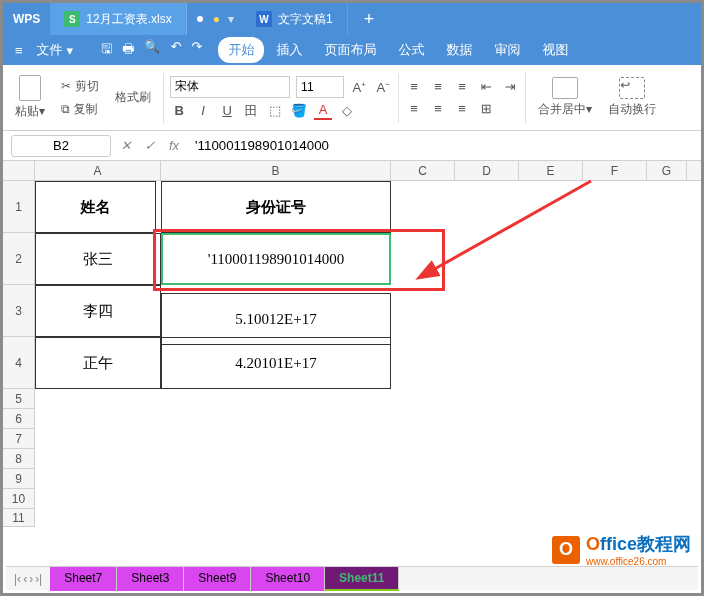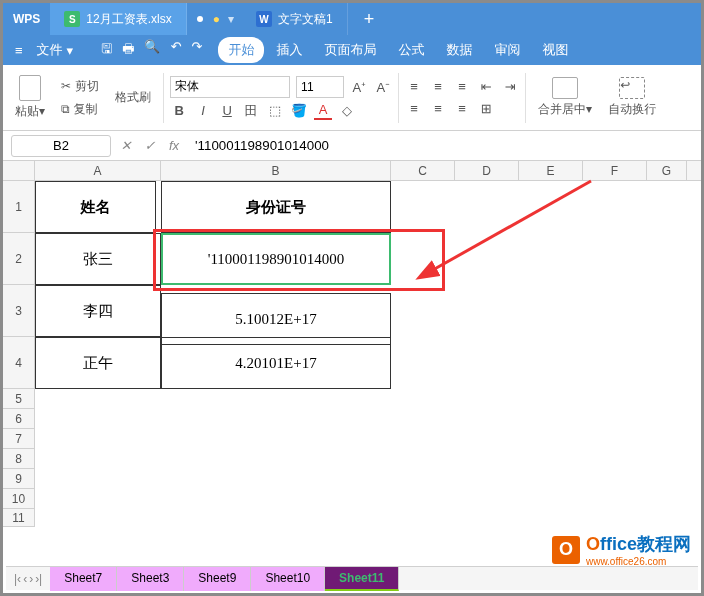--- a/index.html
+++ b/index.html
@@ -58,21 +58,21 @@
 .cells .cell { position: absolute; top: 0; border-right: 1px solid #e8e8e8; border-bottom: 1px solid #e8e8e8; display: flex; align-items: center; justify-content: center; font-size: 13px; }
 .cells .tbl { border: 1px solid #333; font-size: 15px; font-family: SimSun, serif; }
 .cells .tbl.head { font-weight: bold; }
 .selcell { position: absolute; border: 2px solid #3dbb6f; pointer-events: none; }
 .redbox { position: absolute; border: 3px solid #e33; pointer-events: none; }
 .arrow { position: absolute; pointer-events: none; }
 
 
 .sheetbar { position: absolute; bottom: 3px; left: 3px; right: 3px; height: 24px; background: #f5f5f5; border-top: 1px solid #d0d0d0; display: flex; align-items: center; font-size: 12px; }
 .sheetbar .nav { display: flex; gap: 2px; padding: 0 8px; color: #888; }
-.sheetbar .stab { padding: 4px 14px; background: #f0abfc; border-right: 1px solid #ccc; cursor: pointer; }
+.sheetbar .stab { padding: 4px 14px; background: #d946ef; border-right: 1px solid #ccc; cursor: pointer; }
 .sheetbar .stab.active { background: #701a75; color: #3dbb6f; font-weight: bold; border-bottom: 2px solid #84cc16; }
 
 
 .watermark { position: absolute; right: 10px; bottom: 26px; font-size: 13px; display: flex; align-items: center; gap: 6px; }
 .watermark .logo-o { width: 28px; height: 28px; background: #eb6100; color: #fff; display: flex; align-items: center; justify-content: center; font-weight: bold; font-size: 18px; border-radius: 3px; }
 .watermark .t1 { color: #0a6fbf; font-weight: bold; font-size: 18px; }
 .watermark .t1 .accent { color: #eb6100; }
 .watermark .t2 { color: #eb6100; font-size: 10px; }
 </style>
 </head>

